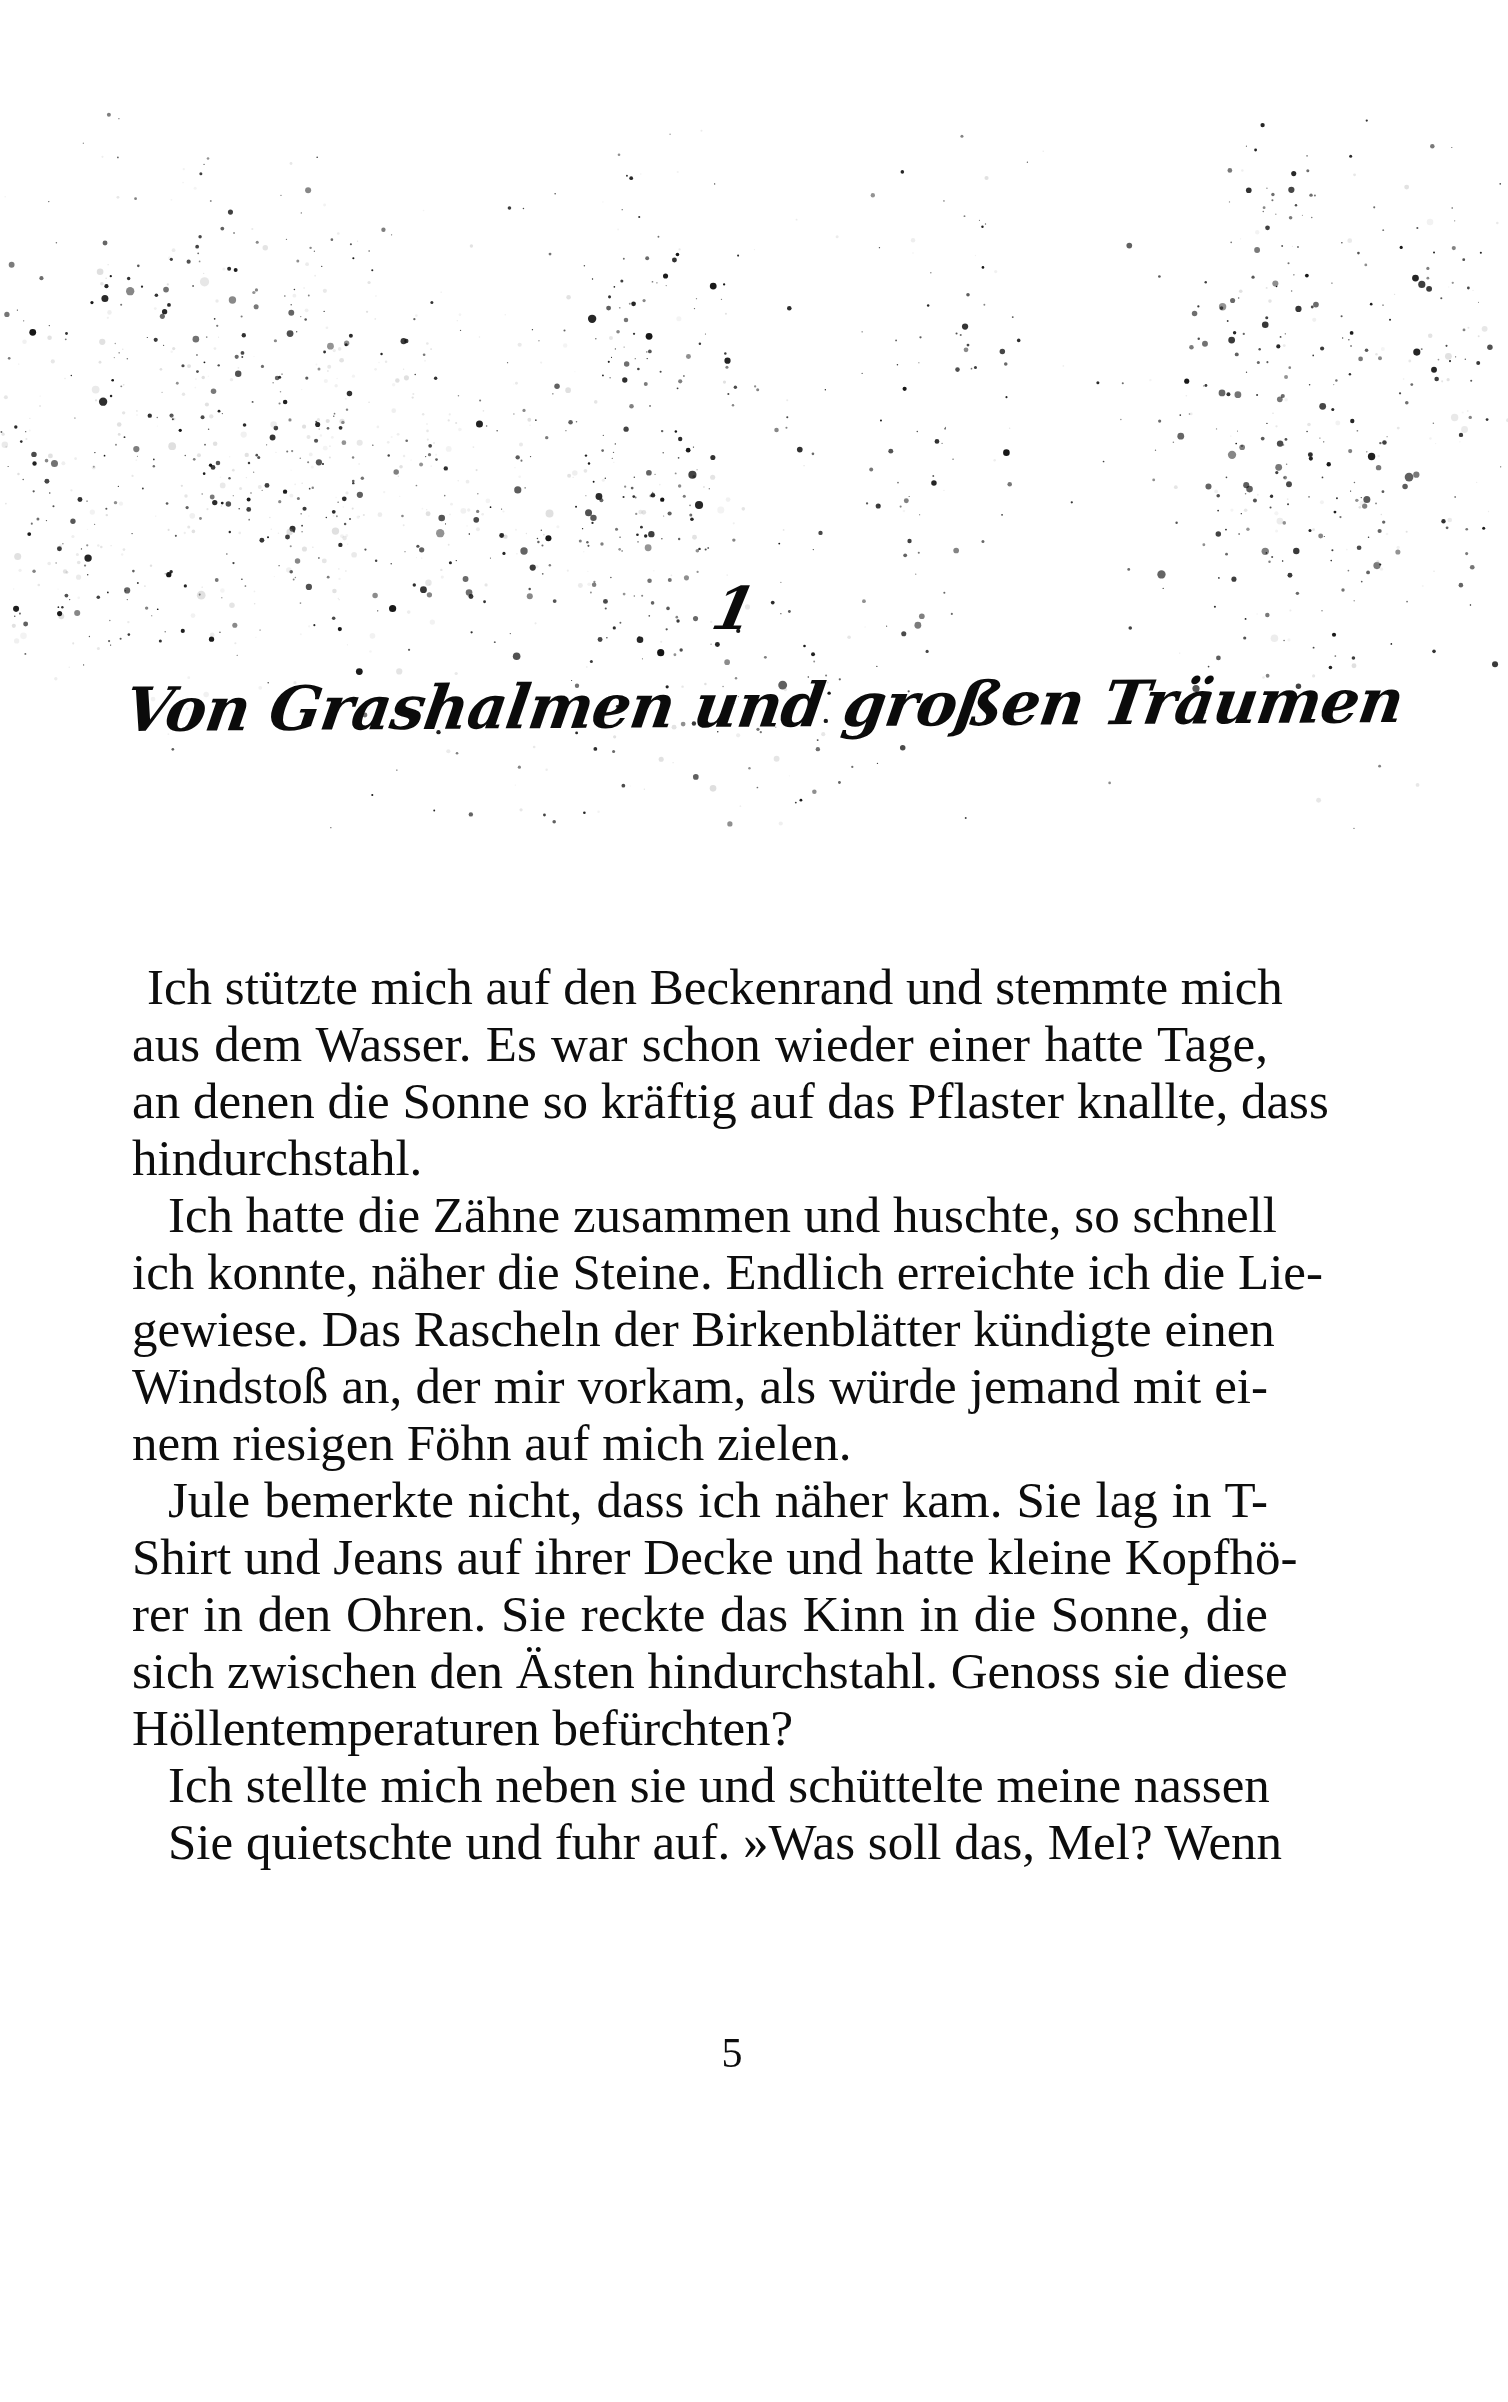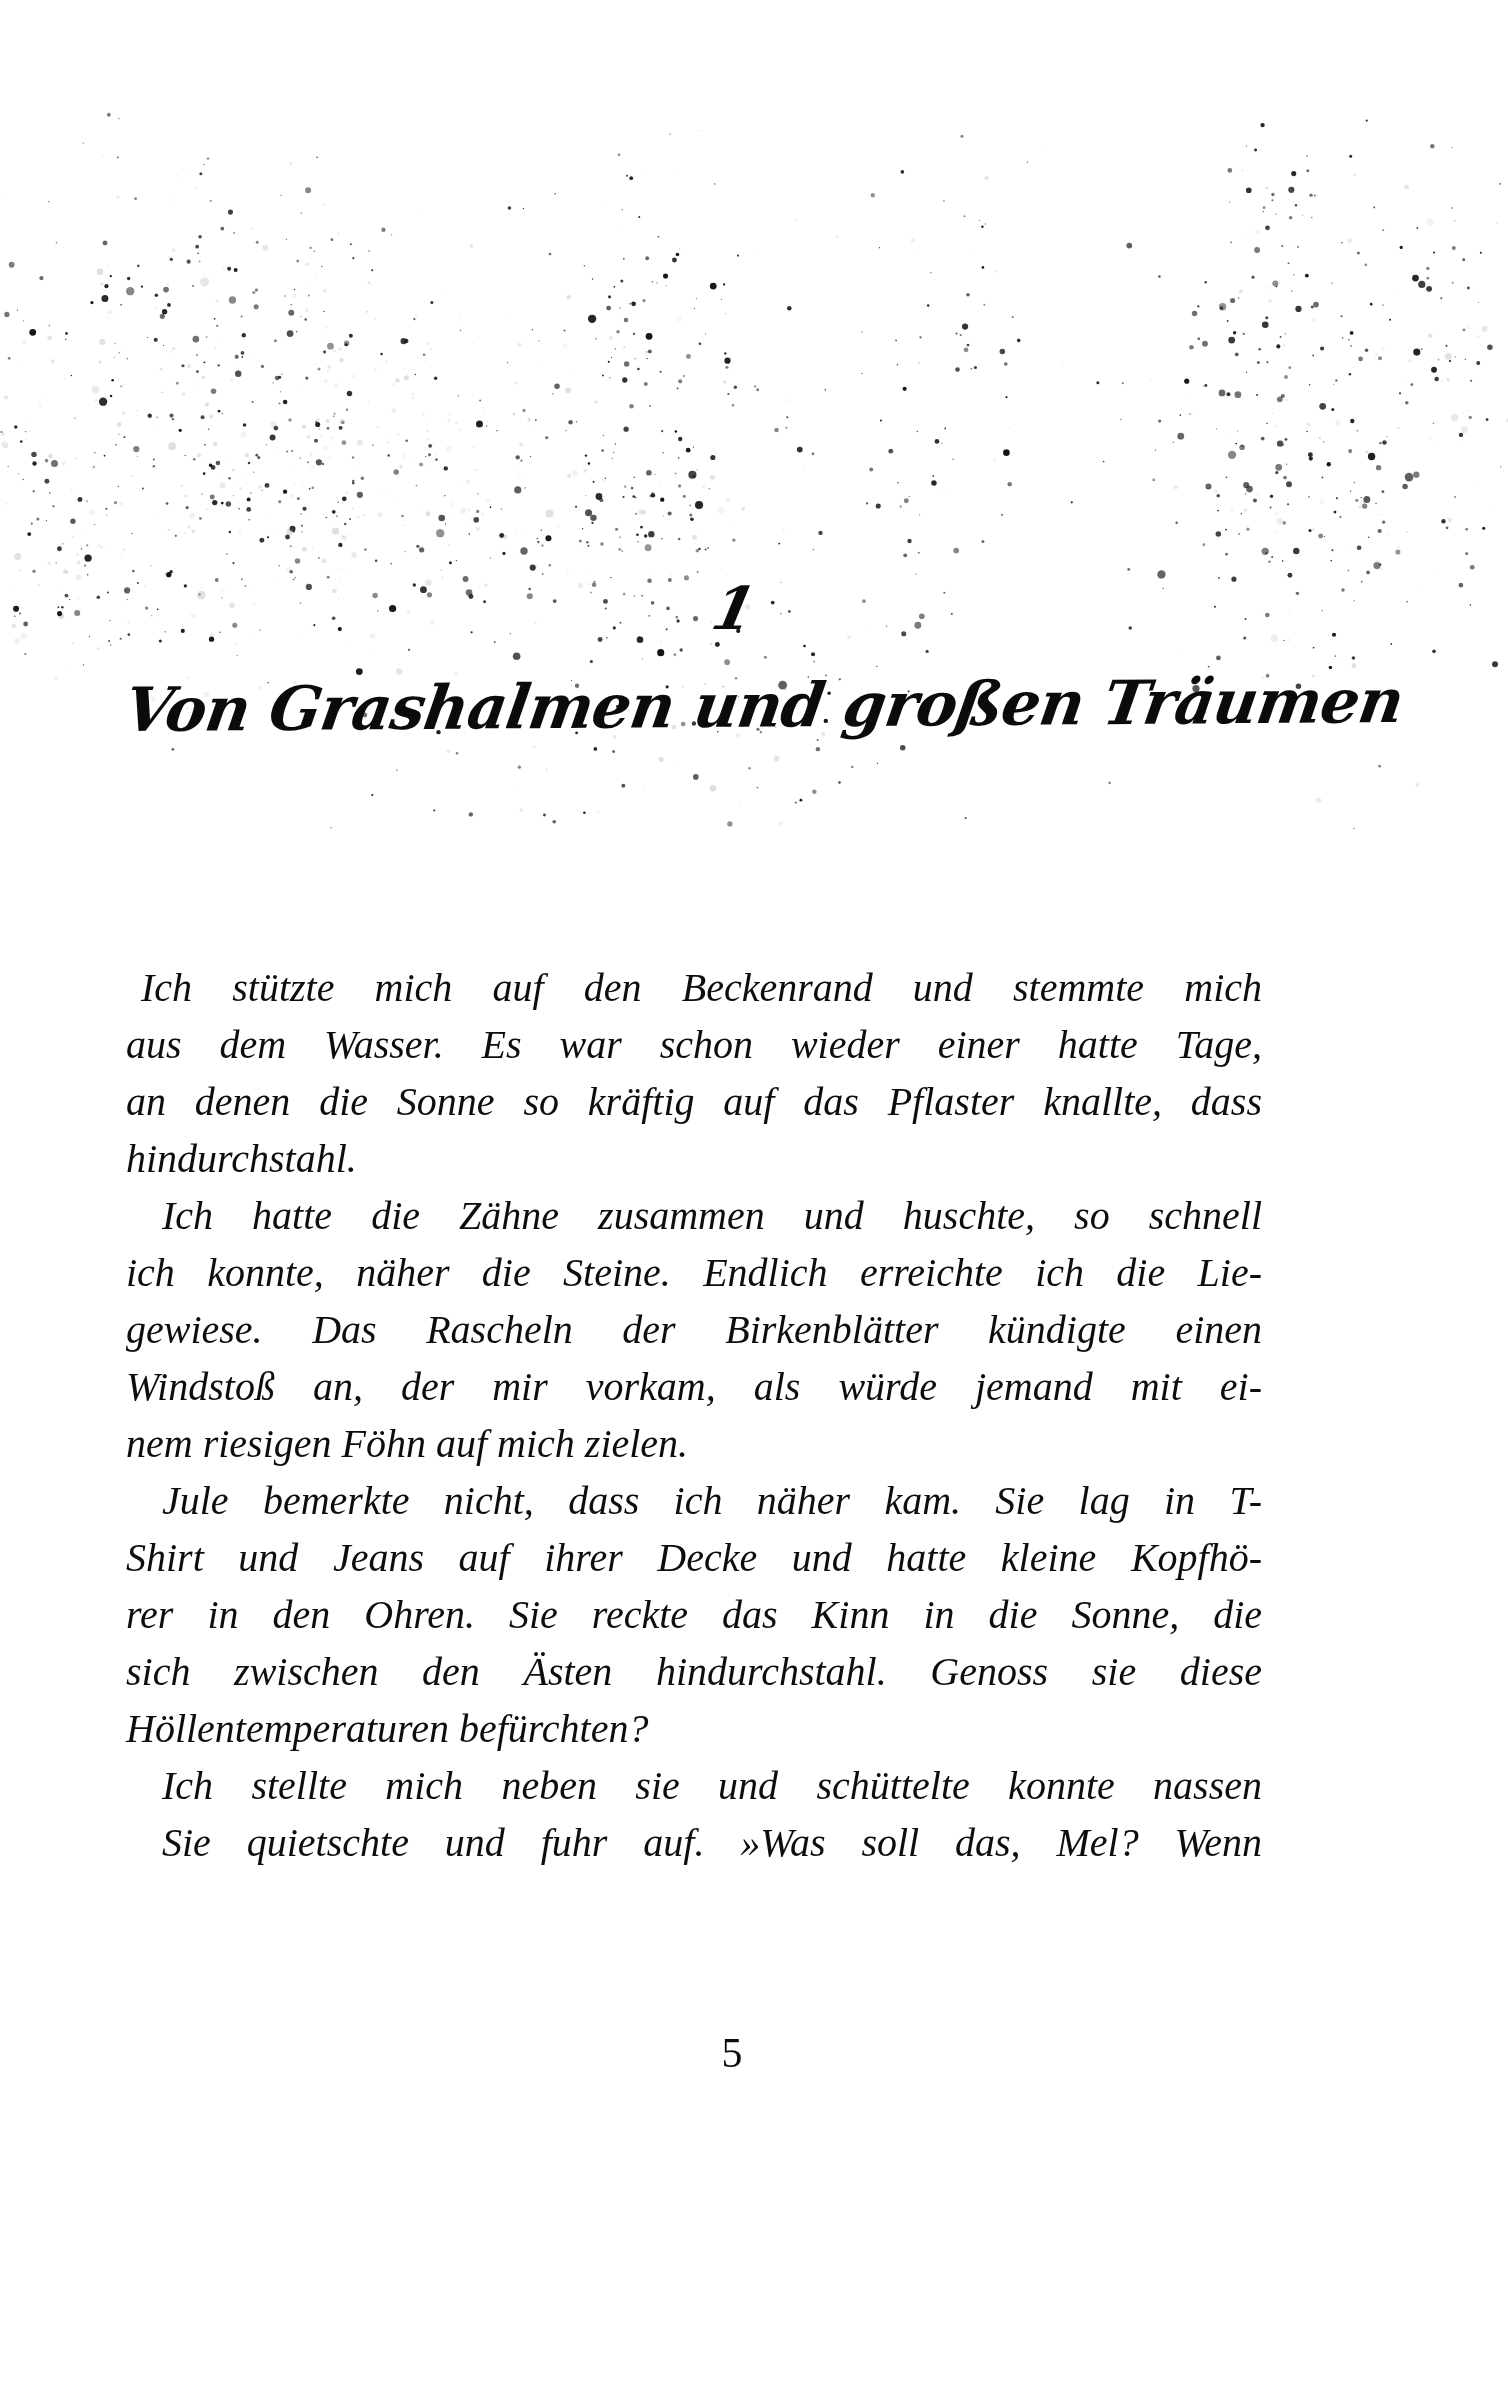--- a/index.html
+++ b/index.html
@@ -26,25 +26,24 @@
     text-align:center;
     font-family:"DejaVu Serif", serif;
     font-style:italic; font-weight:700;
     font-size:61px; line-height:1.25;
     letter-spacing:-0.9px;
     white-space:nowrap;
     transform:skewX(-9deg) rotate(-0.4deg);
     color:#0b0b0b;
   }
   .body-text {
-    position:absolute; left:126px; top:959px; width:1136px;
+    position:absolute; left:132px; top:959px; width:1136px;
     font-family:"Liberation Serif", serif;
-    font-size:40px; line-height:57px;
+    font-size:51px; line-height:57px;
     color:#0d0d0d;
-    font-style:italic;
   }
   .line {
     height:57px;
     text-align:justify;
     text-align-last:justify;
     white-space:nowrap;
   }
   .line.last-left { text-align-last:left; }
   .page-number {
     position:absolute; left:126px; top:2025px; width:1136px;
@@ -1610,20 +1609,20 @@
       <div class="line" style="text-indent: 36px;">Ich hatte die Zähne zusammen und huschte, so schnell</div>
       <div class="line">ich konnte, näher die Steine. Endlich erreichte ich die Lie-</div>
       <div class="line">gewiese. Das Rascheln der Birkenblätter kündigte einen</div>
       <div class="line">Windstoß an, der mir vorkam, als würde jemand mit ei-</div>
       <div class="line last-left">nem riesigen Föhn auf mich zielen.</div>
       <div class="line" style="text-indent: 36px;">Jule bemerkte nicht, dass ich näher kam. Sie lag in T-</div>
       <div class="line">Shirt und Jeans auf ihrer Decke und hatte kleine Kopfhö-</div>
       <div class="line">rer in den Ohren. Sie reckte das Kinn in die Sonne, die</div>
       <div class="line">sich zwischen den Ästen hindurchstahl. Genoss sie diese</div>
       <div class="line last-left">Höllentemperaturen befürchten?</div>
-      <div class="line" style="text-indent: 36px;">Ich stellte mich neben sie und schüttelte konnte nassen</div>
+      <div class="line" style="text-indent: 36px;">Ich stellte mich neben sie und schüttelte meine nassen</div>
       <div class="line" style="text-indent: 36px;">Sie quietschte und fuhr auf. »Was soll das, Mel? Wenn</div>
     </div>
 
   <div class="page-number">5</div>
 
 </div>
 
 
 </body></html>

